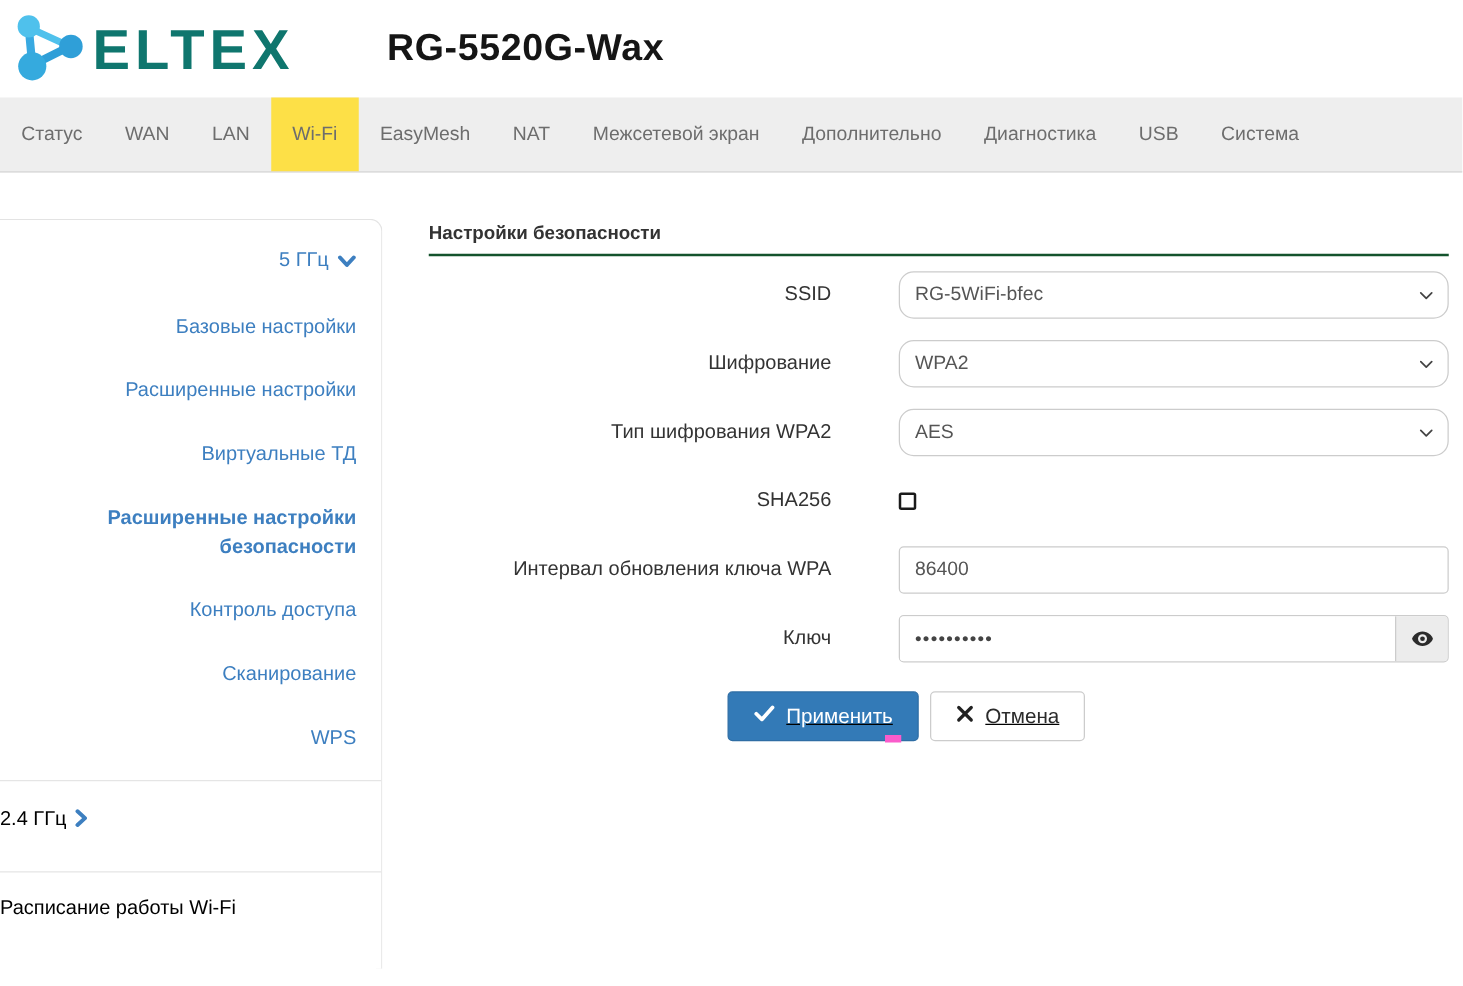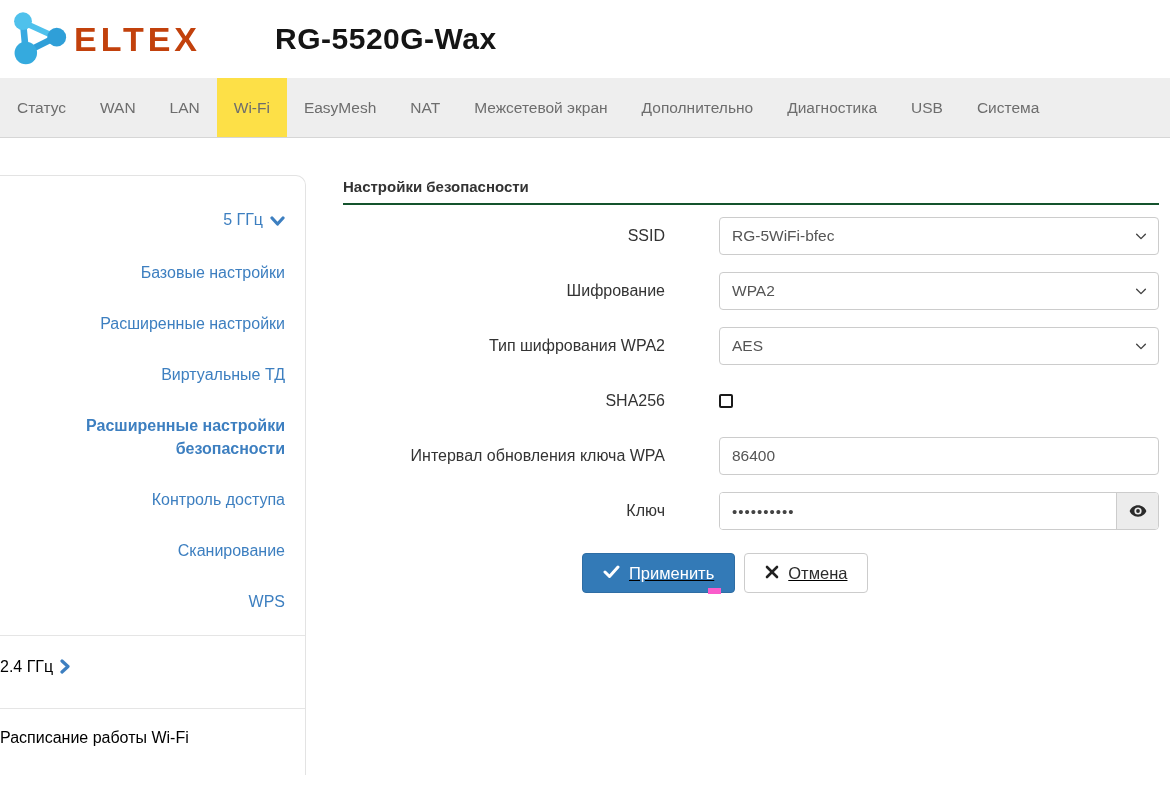--- a/index.html
+++ b/index.html
@@ -2,57 +2,57 @@
 <html><head>
 <meta charset="utf-8">
 <style>
   * { box-sizing: border-box; margin: 0; padding: 0; }
   html, body { width: 1170px; height: 789px; overflow: hidden; background: #fff;
     font-family: "Liberation Sans", sans-serif; }
 
   
   .header { height: 78px; display: flex; align-items: center; background: #fff; }
   .logo { display: flex; align-items: center; margin-left: 8px; }
-  .logo-text { font-size: 34px; font-weight: bold; color: #c2410c; letter-spacing: 4px; margin-left: 6px; line-height: 1; }
+  .logo-text { font-size: 45px; font-weight: bold; color: #0f766e; letter-spacing: 4px; margin-left: 6px; line-height: 1; }
   .device-title { font-size: 30px; font-weight: bold; color: #151515; margin-left: 74px; letter-spacing: 0.5px; }
 
   
   .topnav { height: 60px; background: #eeeeee; border-bottom: 1px solid #d6d6d6;
     display: flex; align-items: stretch; }
   .topnav .tab { display: flex; align-items: center; padding: 11px 17px; font-size: 15.5px;
     color: #6d6d6d; cursor: pointer; white-space: nowrap; }
   .topnav .tab.active { background: #fde047; }
 
   
   .content { display: flex; }
 
   
   .sidebar { width: 306px; flex: 0 0 306px; margin-top: 37px; height: 600px;
     border-top: 1px solid #e3e3e3; border-right: 1px solid #e3e3e3;
-    border-top-right-radius: 10px; padding-top: 18px; }
+    border-top-right-radius: 10px; padding-top: 7px; }
   .snav { list-style: none; }
   .snav .sitem { text-align: right; padding: 14px 20px 14px 36px; font-size: 16px;
     color: #3d7fc0; cursor: pointer; line-height: 23px; }
   .snav .sitem.active { font-weight: bold; }
   .sdivider { border-top: 1px solid #e5e5e5; margin-top: 8px; }
   .sitem.band { padding-top: 22px; padding-bottom: 22px; }
   .chev { display: inline-block; vertical-align: -2px; margin-left: 7px; }
 
   
   .main { flex: 1; padding: 40px 12px 0 37px; }
   .page-title { font-size: 15px; font-weight: 700; color: #333; padding-bottom: 8px;
     border-bottom: 2px solid #14532d; }
   .form { margin-top: 12px; }
   .frow { display: flex; align-items: center; height: 38px; margin-bottom: 17px; gap: 16px; }
   .flabel { width: 322px; text-align: right; margin-right: 38px; font-size: 16px; color: #333; }
   .fcontrol { width: 440px; position: relative; }
   .select, .tinput { width: 440px; height: 38px; border: 1px solid #ccc; border-radius: 4px;
     background: #fff; display: flex; align-items: center; padding: 0 12px;
     font-size: 15.5px; color: #555; }
-  .select { cursor: pointer; }
+  .select { cursor: pointer; border-radius: 12px; }
   .select .sel-caret { position: absolute; right: 11px; top: 12px; }
   input.tinput { font-family: "Liberation Sans", sans-serif; outline: none; display: block; }
   .checkbox { width: 14px; height: 14px; border: 2px solid #1a1a1a; border-radius: 2px;
     background: #fff; cursor: pointer; }
   .input-group { width: 440px; height: 38px; display: flex; border: 1px solid #ccc;
     border-radius: 4px; background: #fff; overflow: hidden; }
   .input-group input { flex: 1; border: none; outline: none; padding: 0 12px;
     font-size: 15px; letter-spacing: 1px; color: #444; font-family: "Liberation Sans", sans-serif; }
   .eye-btn { width: 42px; flex: 0 0 42px; background: #ececec; border-left: 1px solid #ccc;
     display: flex; align-items: center; justify-content: center; cursor: pointer; }

